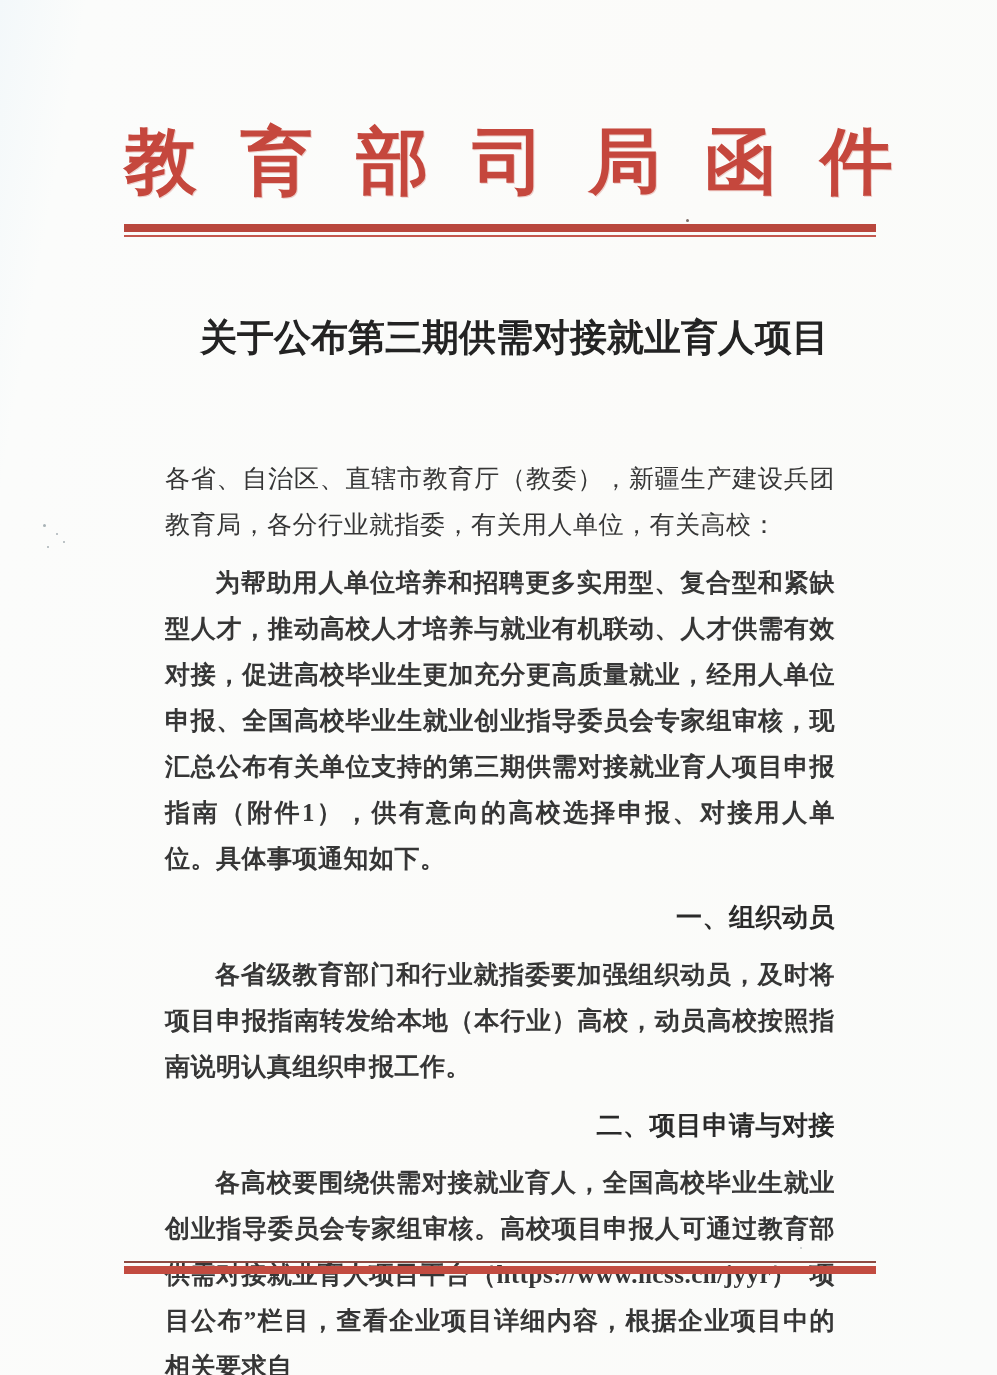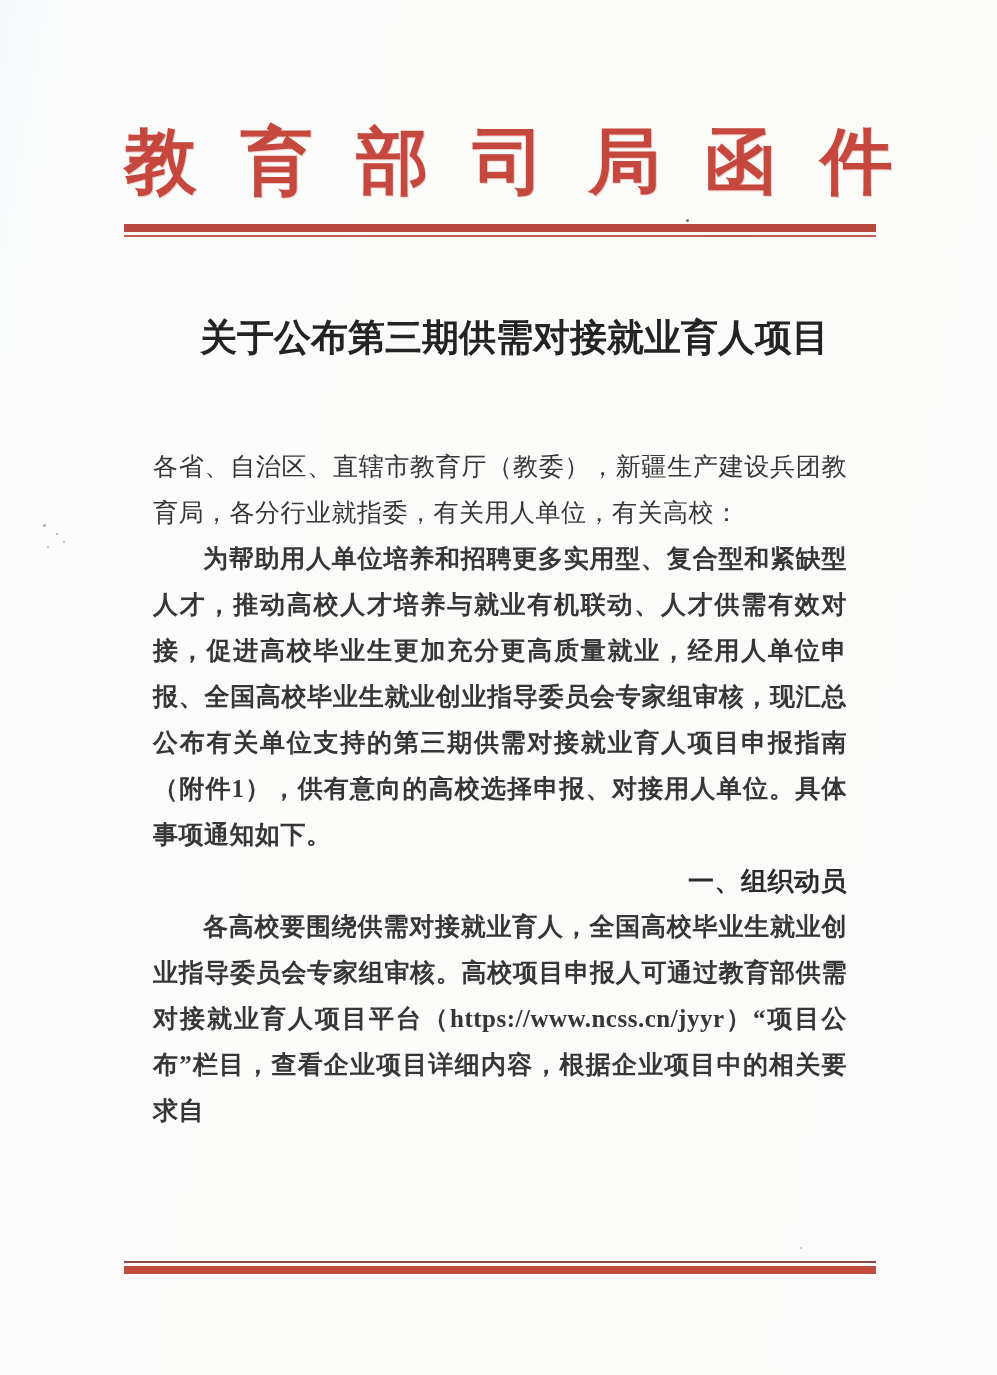--- a/index.html
+++ b/index.html
@@ -59,21 +59,21 @@
   .doc-body {
     position:absolute;
     left:153px; top:444px;
     width:694px;
     font-size:25px;
     line-height:46px;
     letter-spacing:0.5px;
     color:#363636;
     text-align:justify;
   }
-  .doc-body p, .doc-body h2 { margin:0; padding:0; }
+  .doc-body p, .doc-body h2 { margin:12px; padding:0; }
   .para { text-indent:2em;font-weight:bold; }
   .sec-heading {
     font-family:"Liberation Sans", sans-serif;
     font-weight:bold;
     font-size:26px;
     line-height:46px;
     text-indent:2em;
     color:#2a2a2a;
     text-align:right;
   }
@@ -103,21 +103,23 @@
     <span class="title-line">关于公布第三期供需对接就业育人项目</span>
   </h1>
 
   <div class="doc-body">
     <p class="salutation">各省、自治区、直辖市教育厅（教委），新疆生产建设兵团教育局，各分行业就指委，有关用人单位，有关高校：</p>
 
     <p class="para">为帮助用人单位培养和招聘更多实用型、复合型和紧缺型人才，推动高校人才培养与就业有机联动、人才供需有效对接，促进高校毕业生更加充分更高质量就业，经用人单位申报、全国高校毕业生就业创业指导委员会专家组审核，现汇总公布有关单位支持的第三期供需对接就业育人项目申报指南（附件1），供有意向的高校选择申报、对接用人单位。具体事项通知如下。</p>
 
     <h2 class="sec-heading">一、组织动员</h2>
 
+    <p class="para">各省级教育部门和行业就指委要加强组织动员，及时将项目申报指南转发给本地（本行业）高校，动员高校按照指南说明认真组织申报工作。</p>
 
+    <h2 class="sec-heading">二、项目申请与对接</h2>
 
     <p class="para">各高校要围绕供需对接就业育人，全国高校毕业生就业创业指导委员会专家组审核。高校项目申报人可通过教育部供需对接就业育人项目平台（https://www.ncss.cn/jyyr）“项目公布”栏目，查看企业项目详细内容，根据企业项目中的相关要求自</p>
   </div>
 
   <div class="rule rule-bottom">
     <div class="rule-thin"></div>
     <div class="rule-thick"></div>
   </div>
 
   <span class="speck s1"></span>

